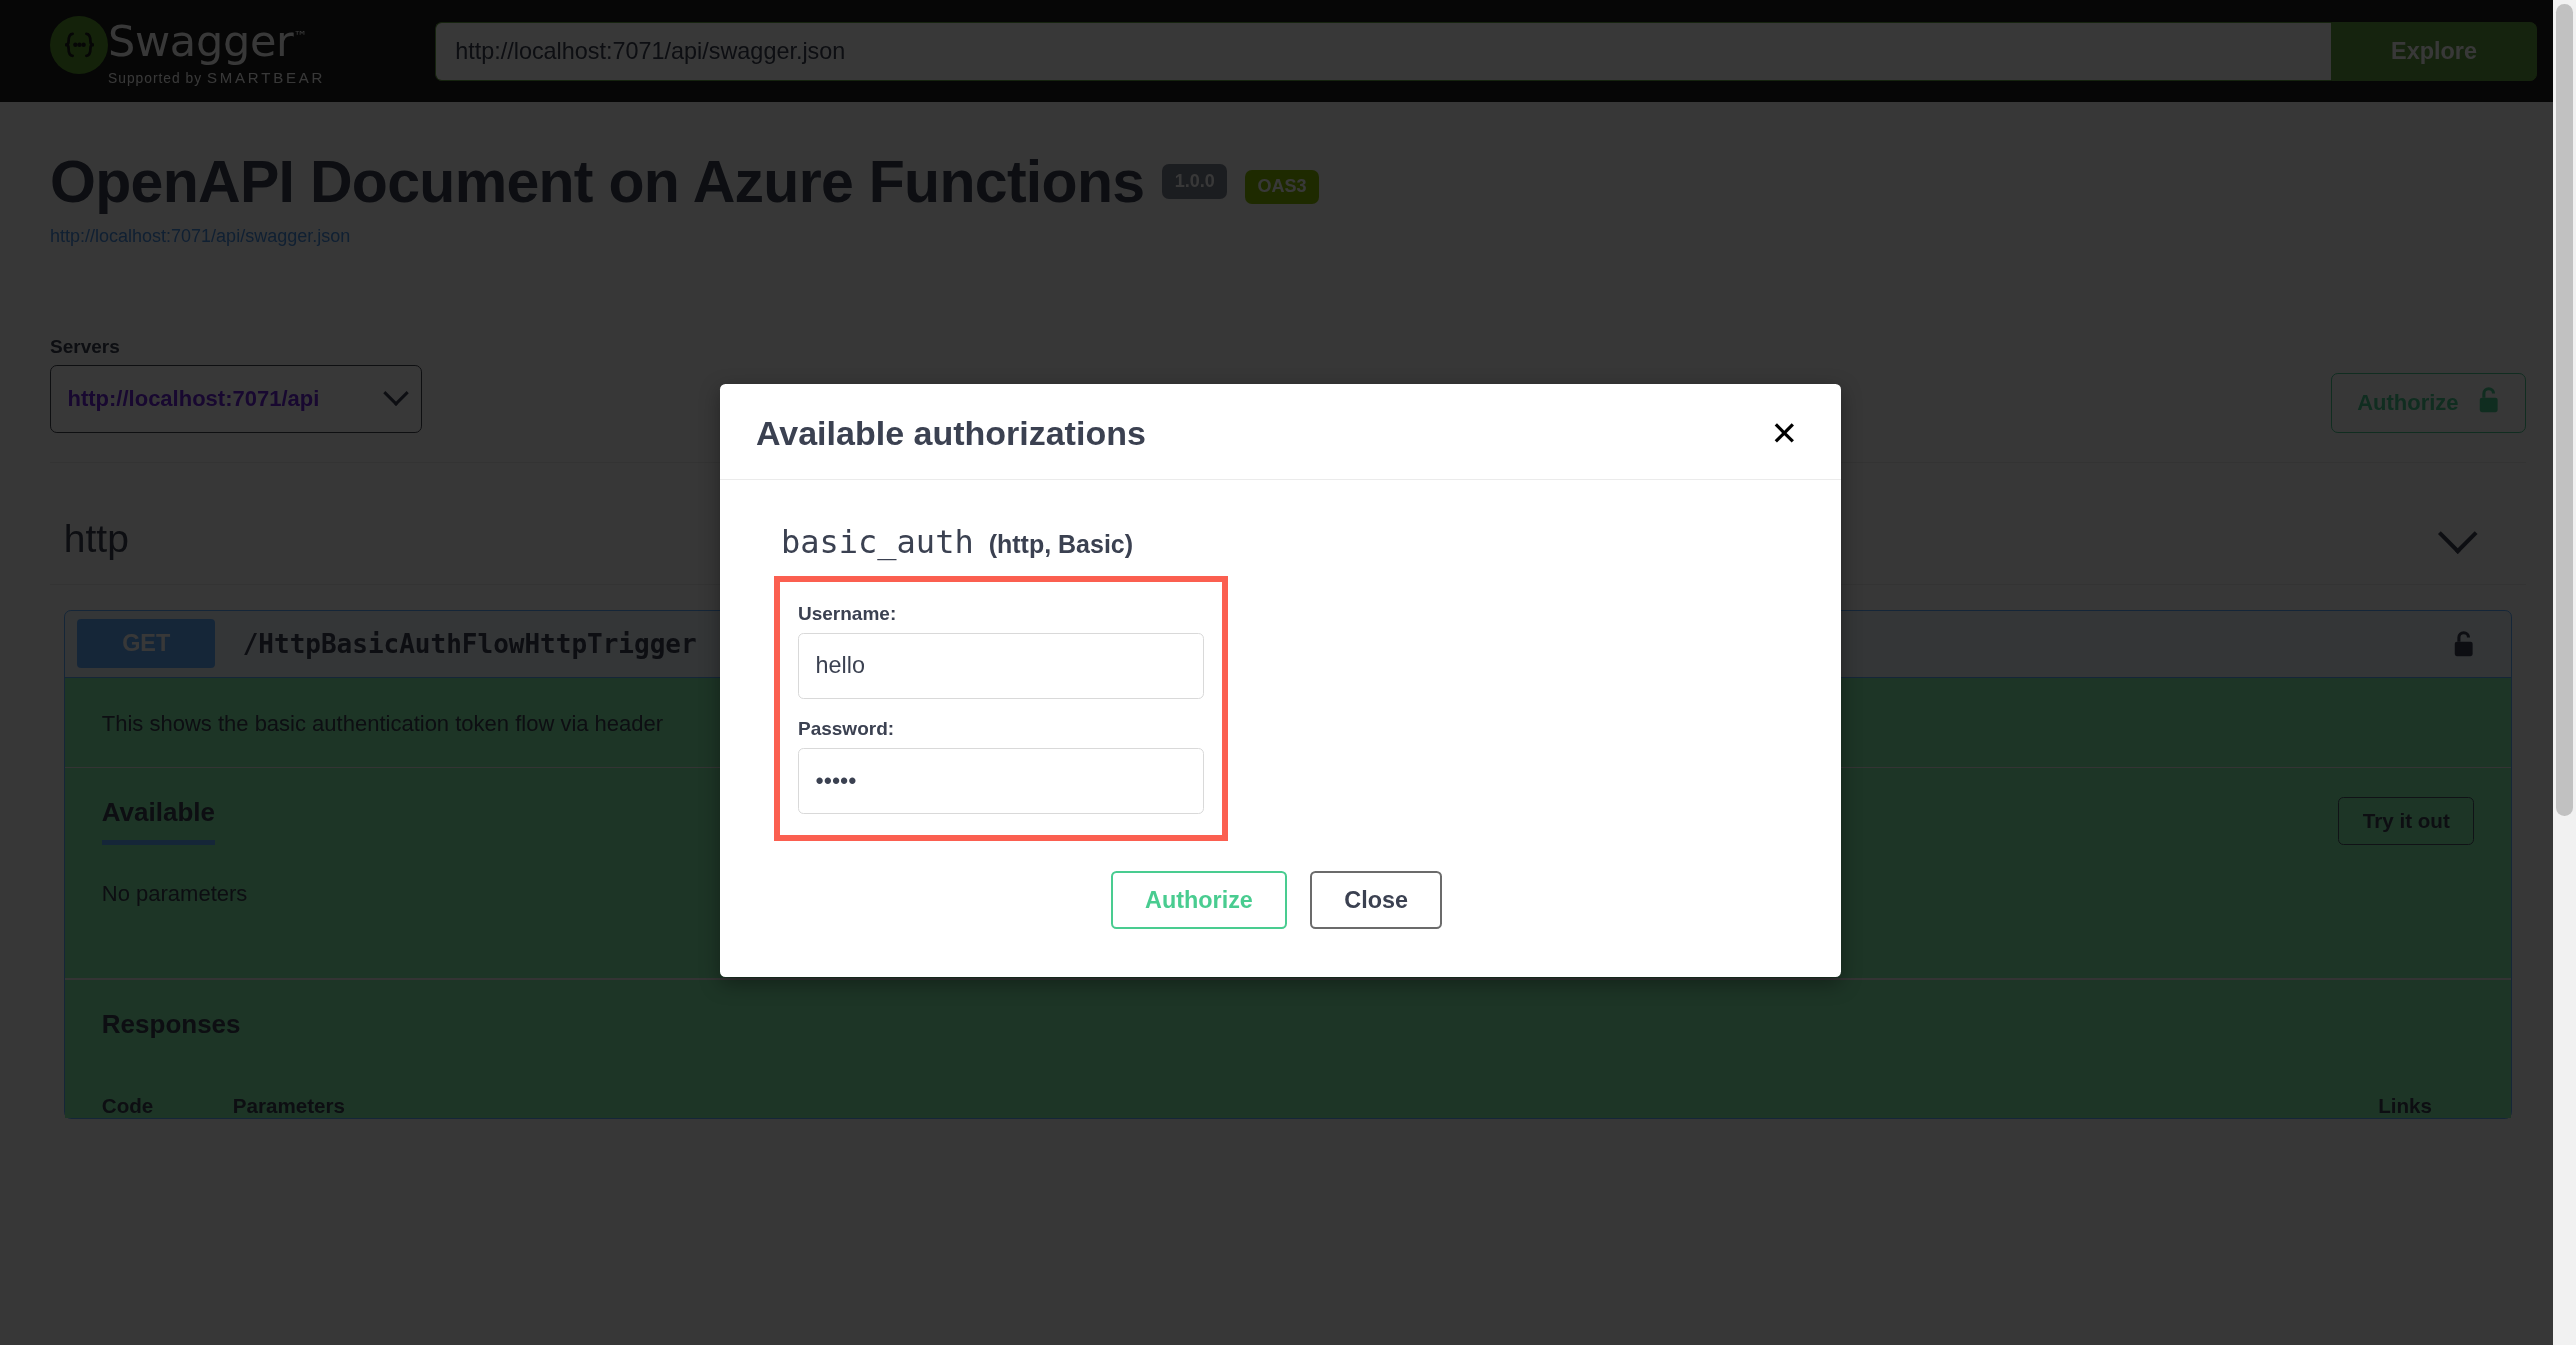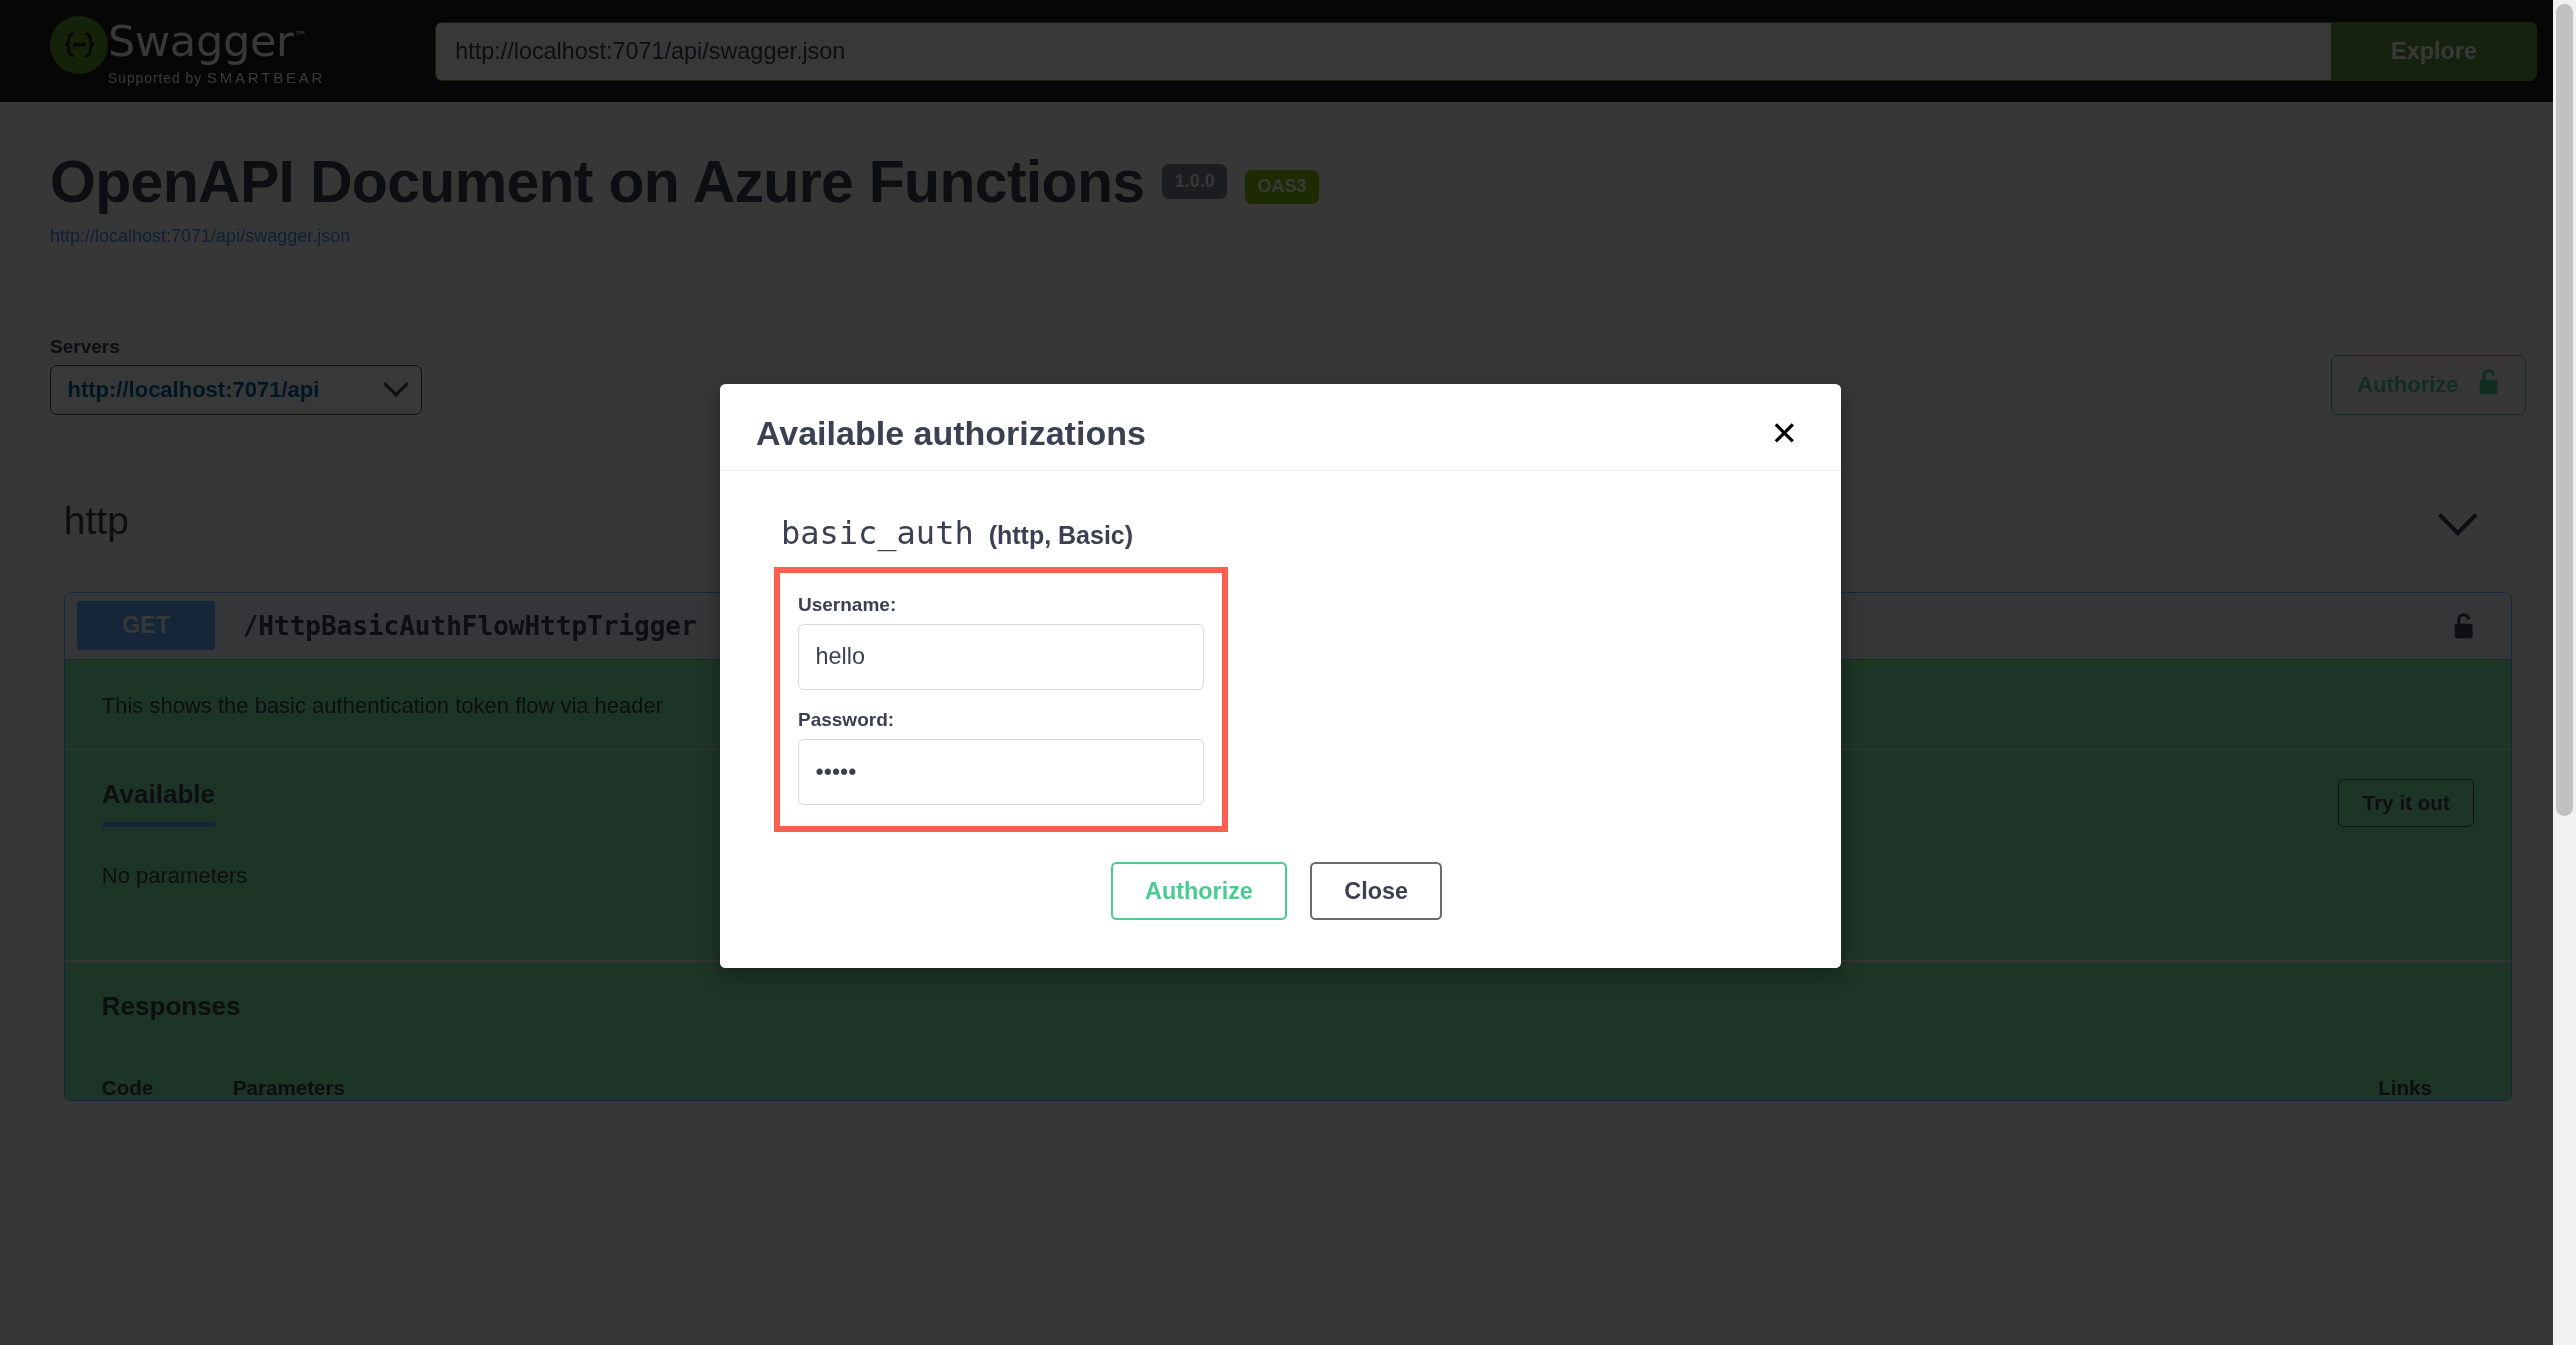--- a/index.html
+++ b/index.html
@@ -144,27 +144,27 @@
   }
   .servers-col { display: flex; flex-direction: column; }
   .servers-label {
     font-size: 19px;
     font-weight: bold;
     color: #3b4151;
     margin-bottom: 6.9px;
   }
   .servers-select {
     width: 372px;
-    height: 50px;
+    height: 68px;
     border: 1.4px solid #41444e;
     border-radius: 6.9px;
     background: #ffffff;
     font-size: 22px;
     font-weight: bold;
-    color: #0369a1;
+    color: #6d28d9;
     padding: 0 16.5px;
     display: flex;
     align-items: center;
     justify-content: space-between;
     cursor: pointer;
     font-family: "Liberation Sans", sans-serif;
   }
   .chev {
     width: 18px; height: 18px;
     border-right: 3.4px solid #3b4151;
@@ -317,21 +317,21 @@
     background: #ffffff;
     border-radius: 5.5px;
     z-index: 60;
     box-shadow: 0 6.9px 20.6px rgba(0,0,0,0.35);
     font-family: "Liberation Sans", sans-serif;
   }
   .modal-header {
     display: flex;
     align-items: flex-start;
     justify-content: space-between;
-    padding: 30px 36px 17px 36px;
+    padding: 30px 36px 26px 36px;
     border-bottom: 1.4px solid #ebebeb;
   }
   .modal-title {
     font-size: 34px;
     font-weight: bold;
     color: #3b4151;
   }
   .modal-close {
     background: transparent;
     border: none;

